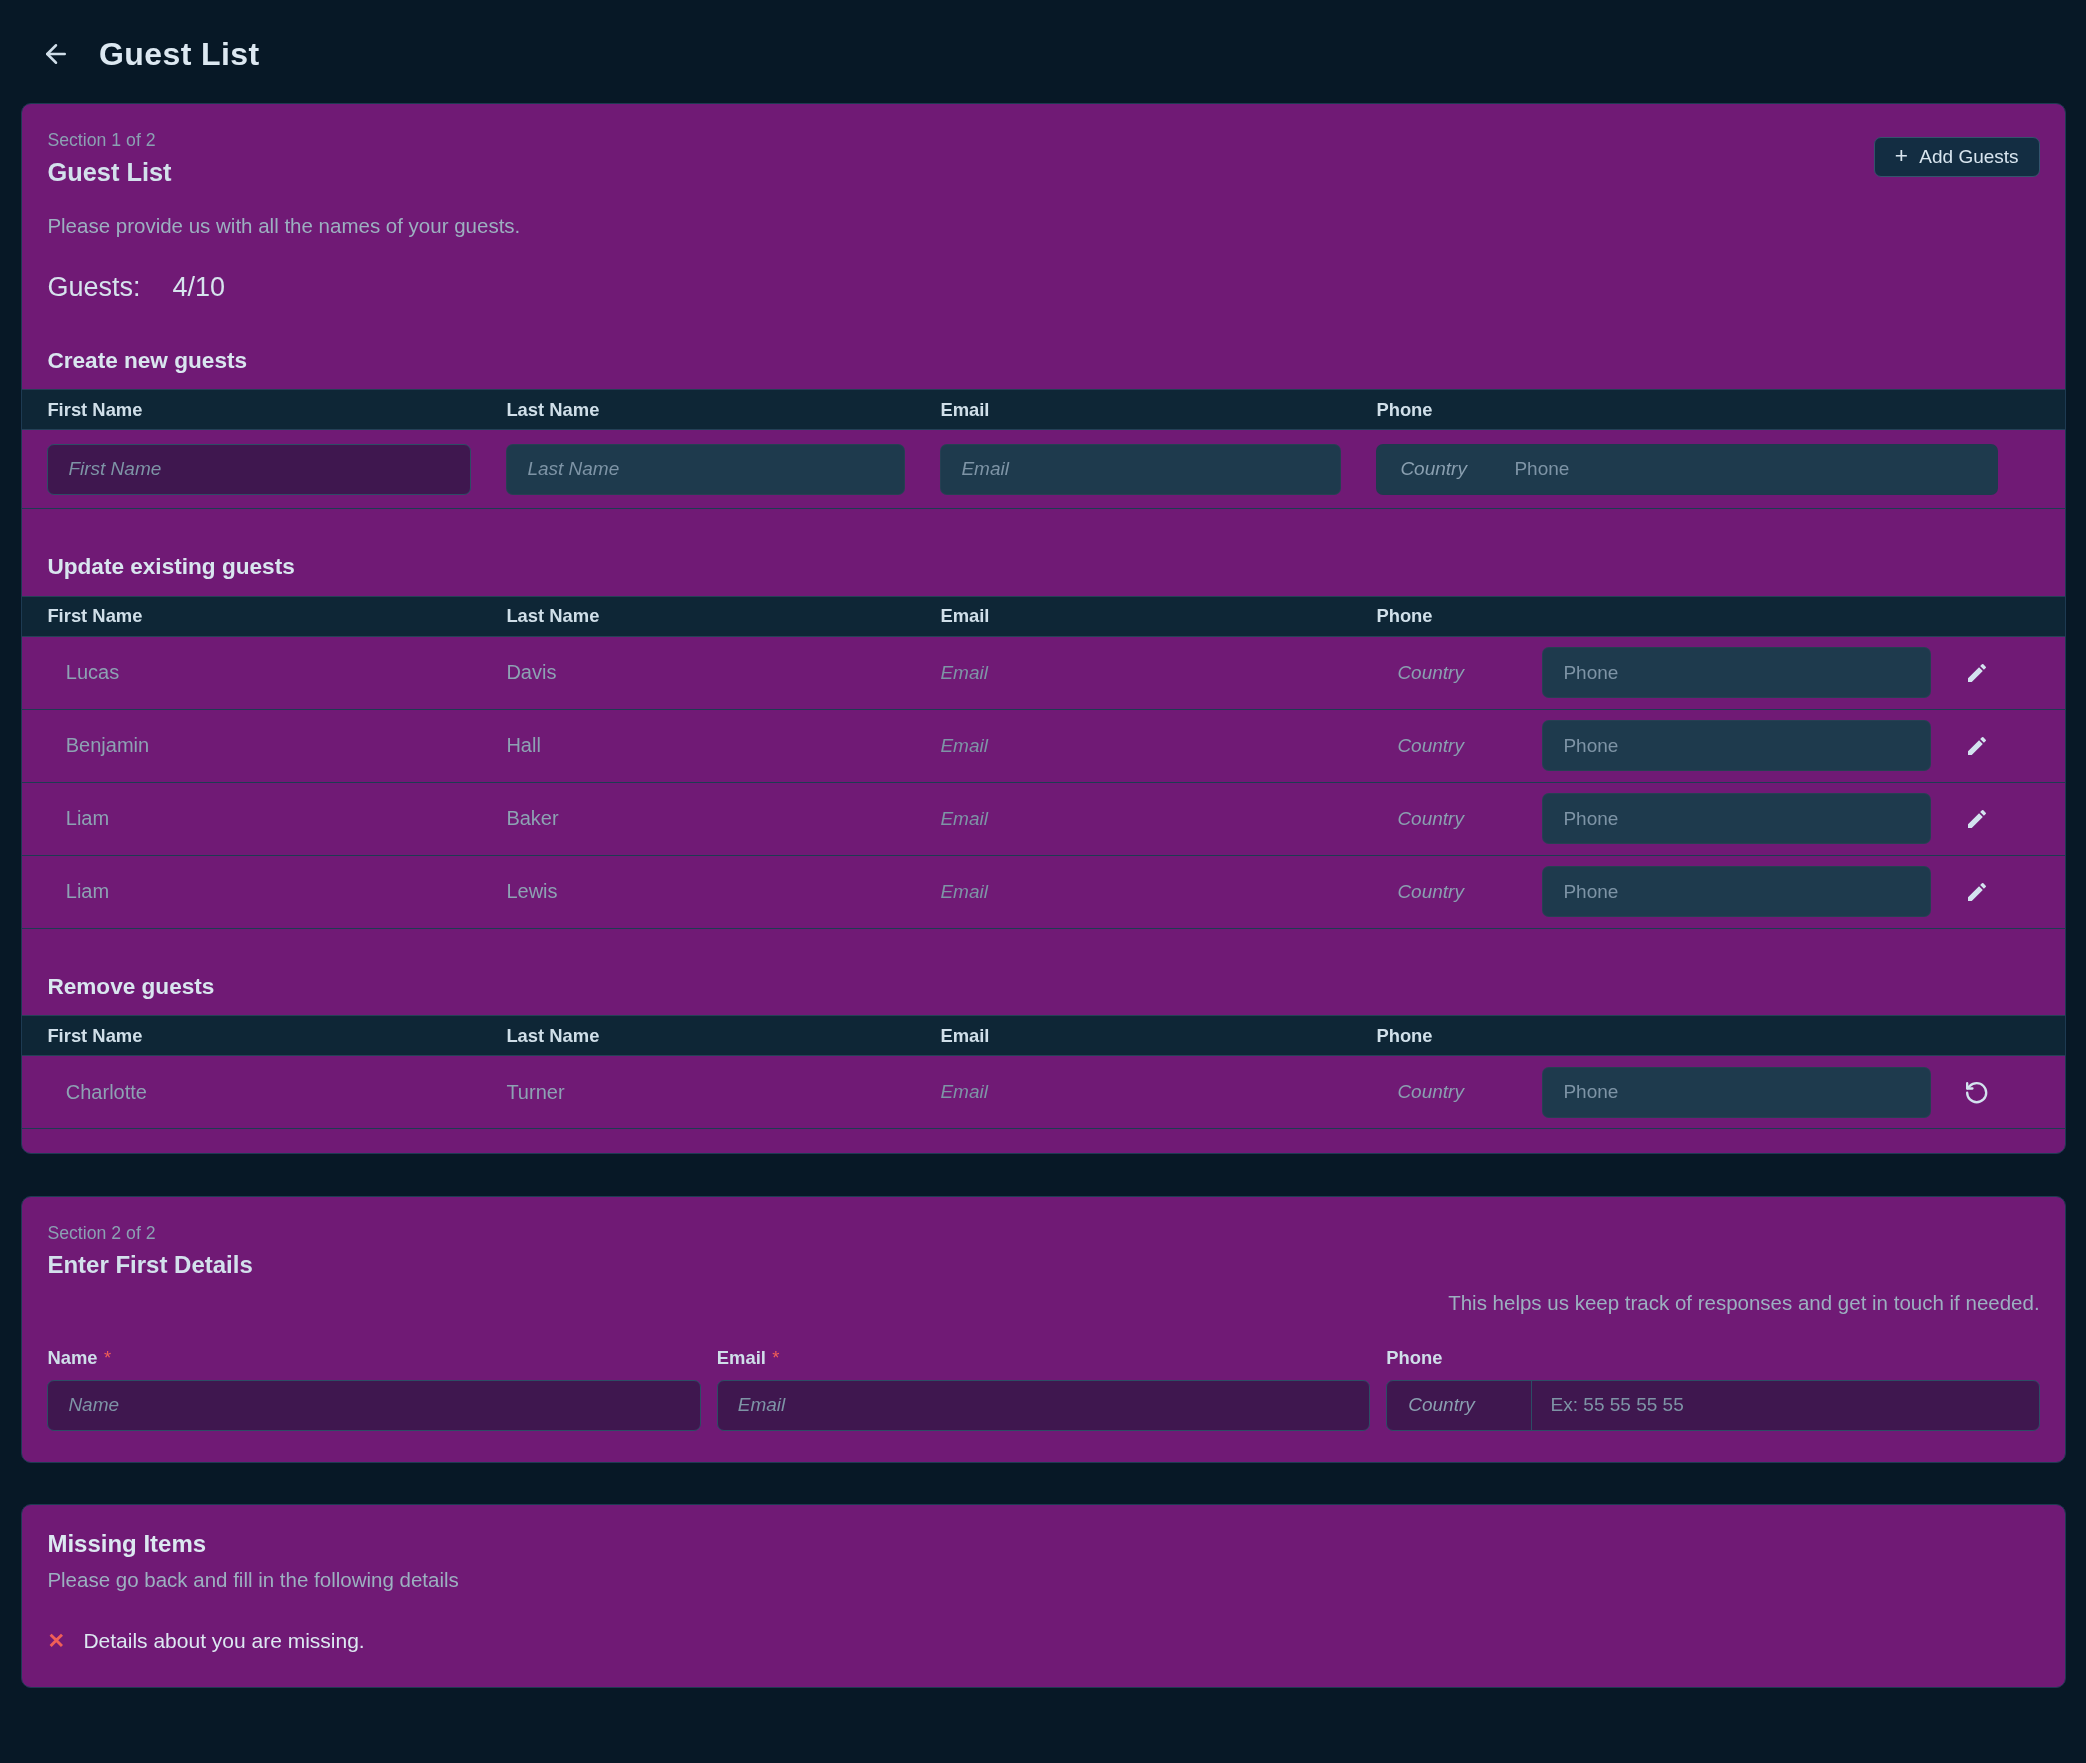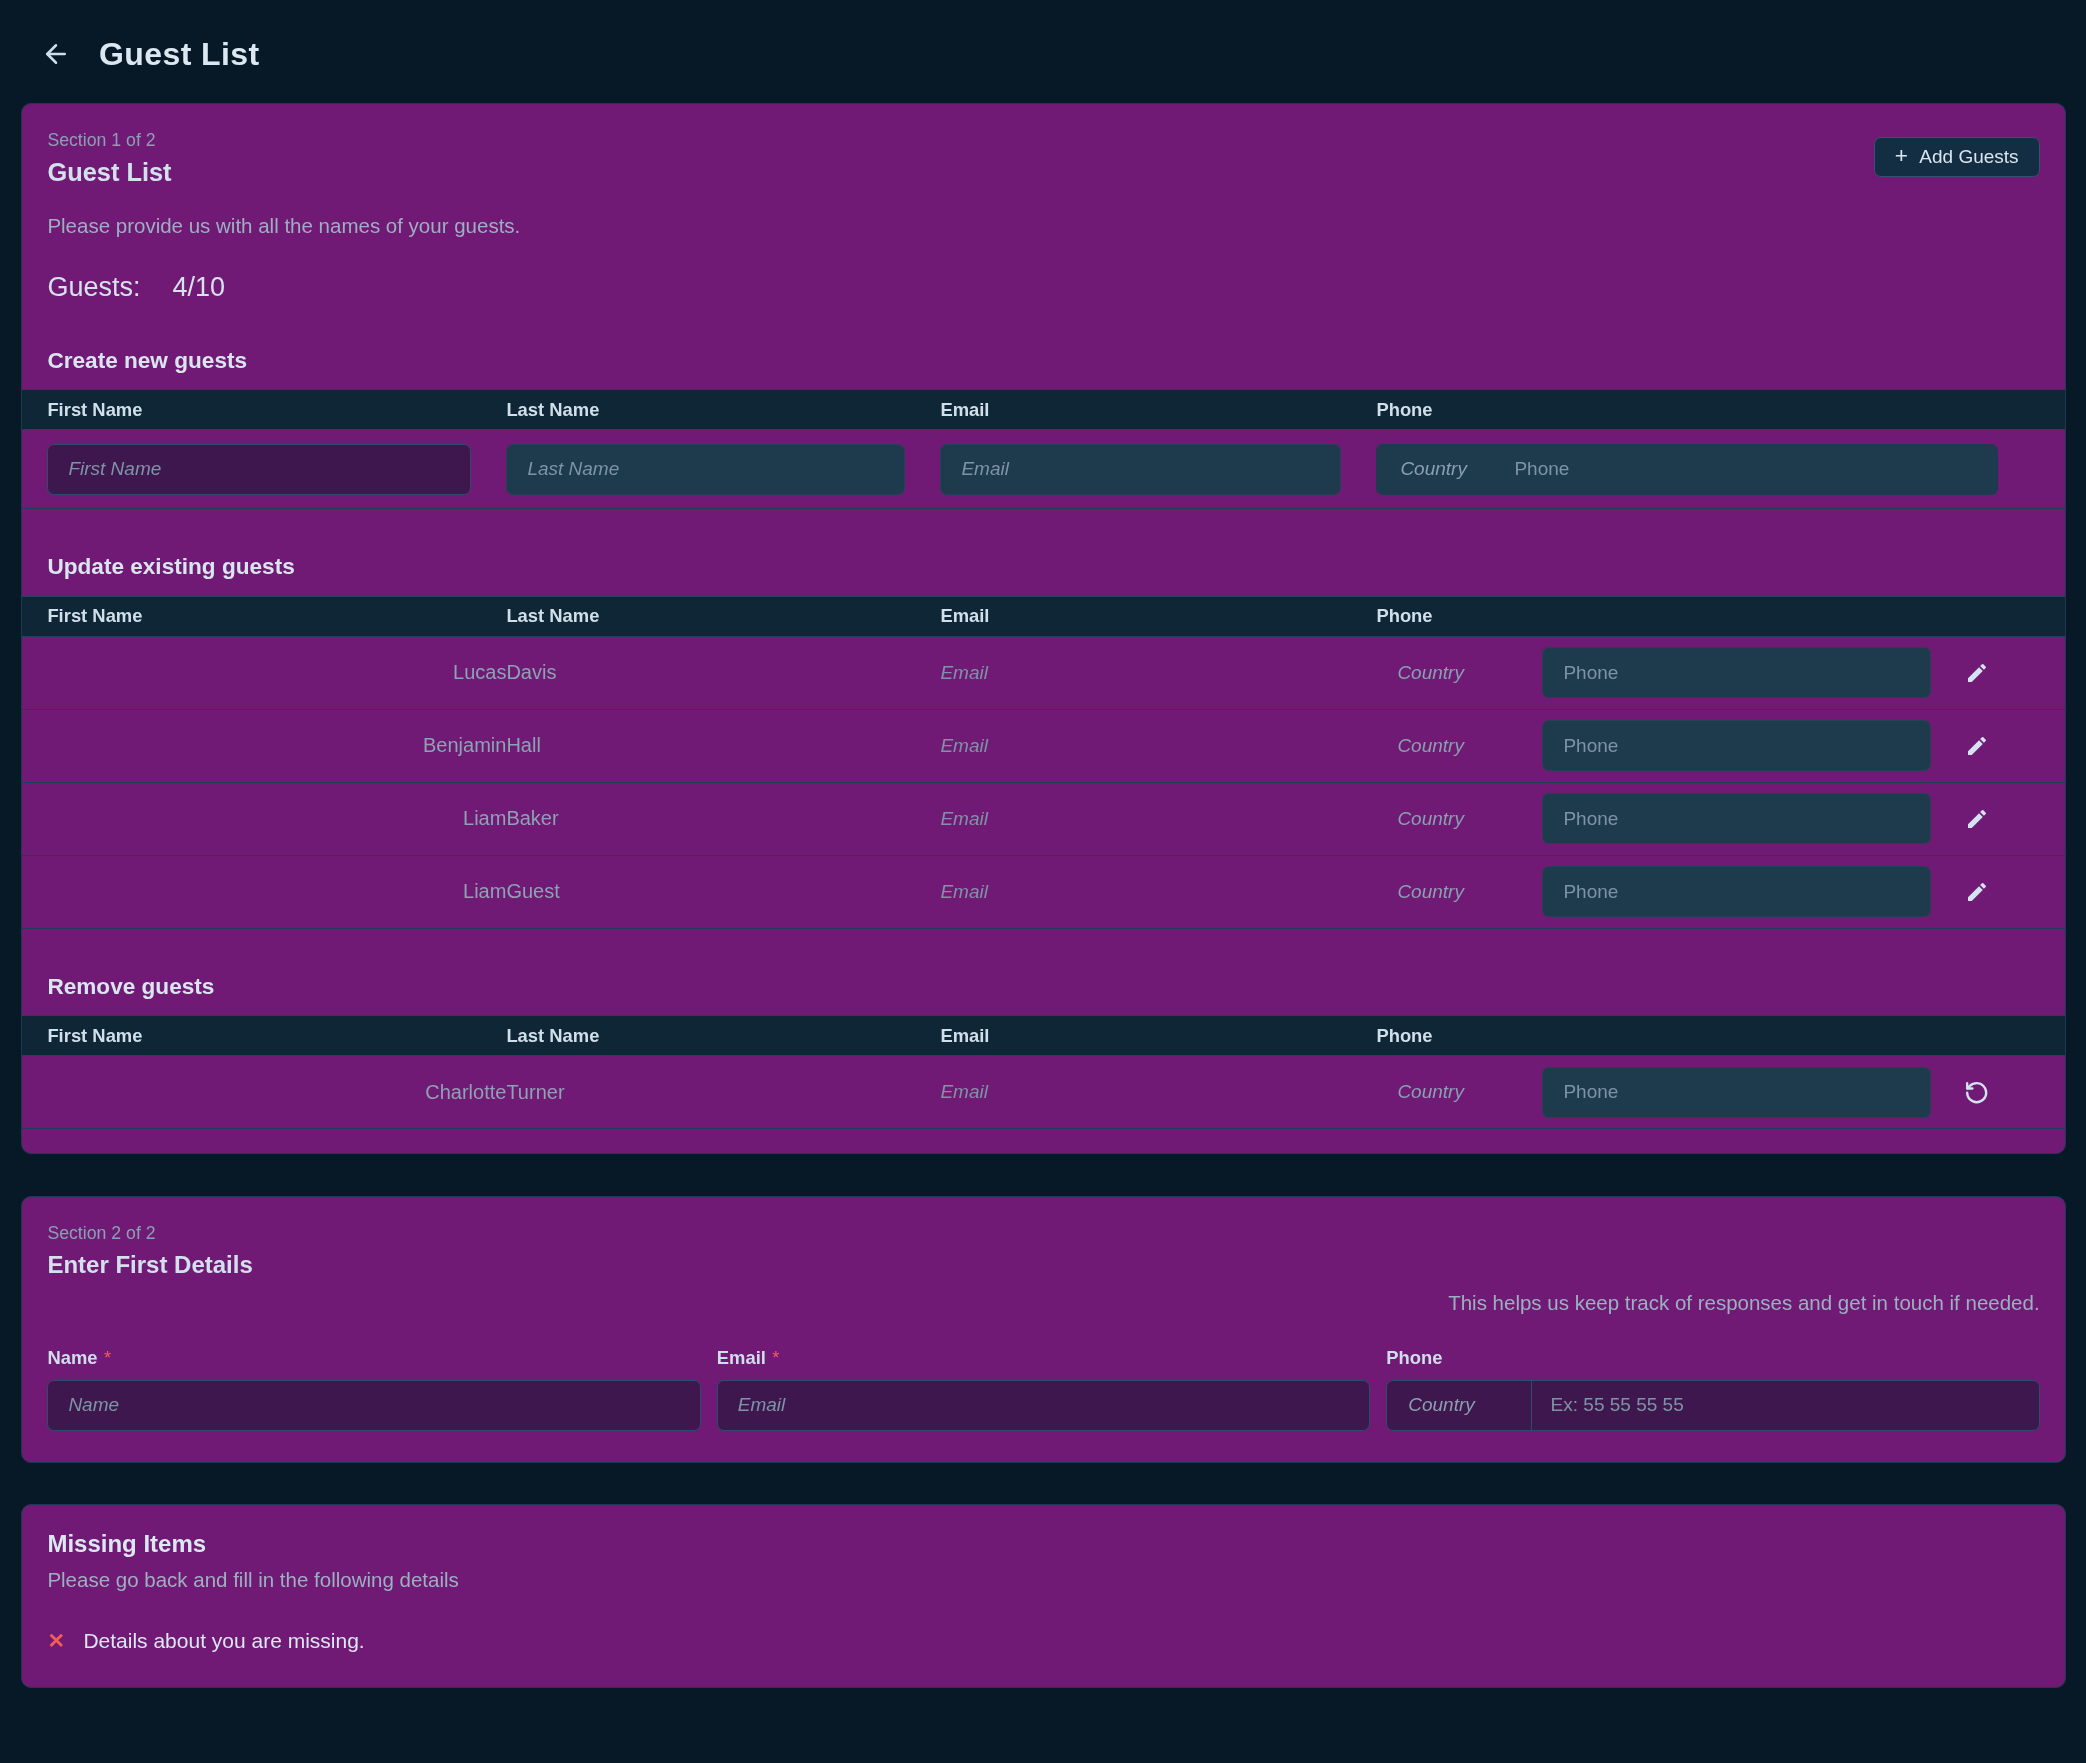--- a/index.html
+++ b/index.html
@@ -42,21 +42,21 @@
   .trow { display: grid; grid-template-columns: 459px 434px 436px 1fr; align-items: center; padding: 0 25.4px; }
   .thead {
     height: 41px;
     background: #0e2636;
     border-top: 0.7px solid #244056;
     border-bottom: 0.7px solid #244056;
     font-size: 18.4px; font-weight: 700; color: #d0dfe9;
   }
   .create-row { height: 79px; border-bottom: 0.7px solid #1e3c52; }
   .grow { height: 73px; border-bottom: 0.7px solid #1e3c52; font-size: 20px; color: #8da2b3; }
-  .cell-first { padding-left: 18.4px; text-align: right; }
+  .cell-first { padding-left: 18.4px; }
   .cell-email { font-style: italic; color: #7e94a6; font-size: 19px; }
 
   .inp {
     height: 51px; border-radius: 7px; font-size: 19px; font-family: inherit;
     color: #cfe0ec; padding: 0 20px; width: calc(100% - 35px); outline: none;
   }
   .inp.bordered { background: rgba(5,20,33,0.45); border: 0.7px solid #2c4d65; }
   .inp.filled { background: #1e3a4d; border: 0.7px solid rgba(255,255,255,0.03); }
   ::placeholder { color: #7e94a6; font-style: italic; opacity: 1; }
   .ph-upright::placeholder { font-style: normal; }
@@ -205,21 +205,21 @@
           <svg width="24" height="24" viewBox="0 0 24 24" fill="#d3e3ef">
               <path d="M3 17.25V21h3.75L17.81 9.94l-3.75-3.75L3 17.25zM20.71 7.04a1 1 0 0 0 0-1.41l-2.34-2.34a1 1 0 0 0-1.41 0l-1.83 1.83 3.75 3.75 1.83-1.83z"></path>
             </svg>
         </span>
       </button>
     </div>
   </div>
 
   <div class="trow grow">
     <div class="cell-first">Liam</div>
-    <div>Guest</div>
+    <div>Lewis</div>
     <div class="cell-email">Email</div>
     <div class="phone-cell">
       <span class="country-ph">Country</span>
       <input class="inp filled ph-upright" placeholder="Phone" style="">
       <button class="icon-btn">
         <span>
           <svg width="24" height="24" viewBox="0 0 24 24" fill="#d3e3ef">
               <path d="M3 17.25V21h3.75L17.81 9.94l-3.75-3.75L3 17.25zM20.71 7.04a1 1 0 0 0 0-1.41l-2.34-2.34a1 1 0 0 0-1.41 0l-1.83 1.83 3.75 3.75 1.83-1.83z"></path>
             </svg>
         </span>

